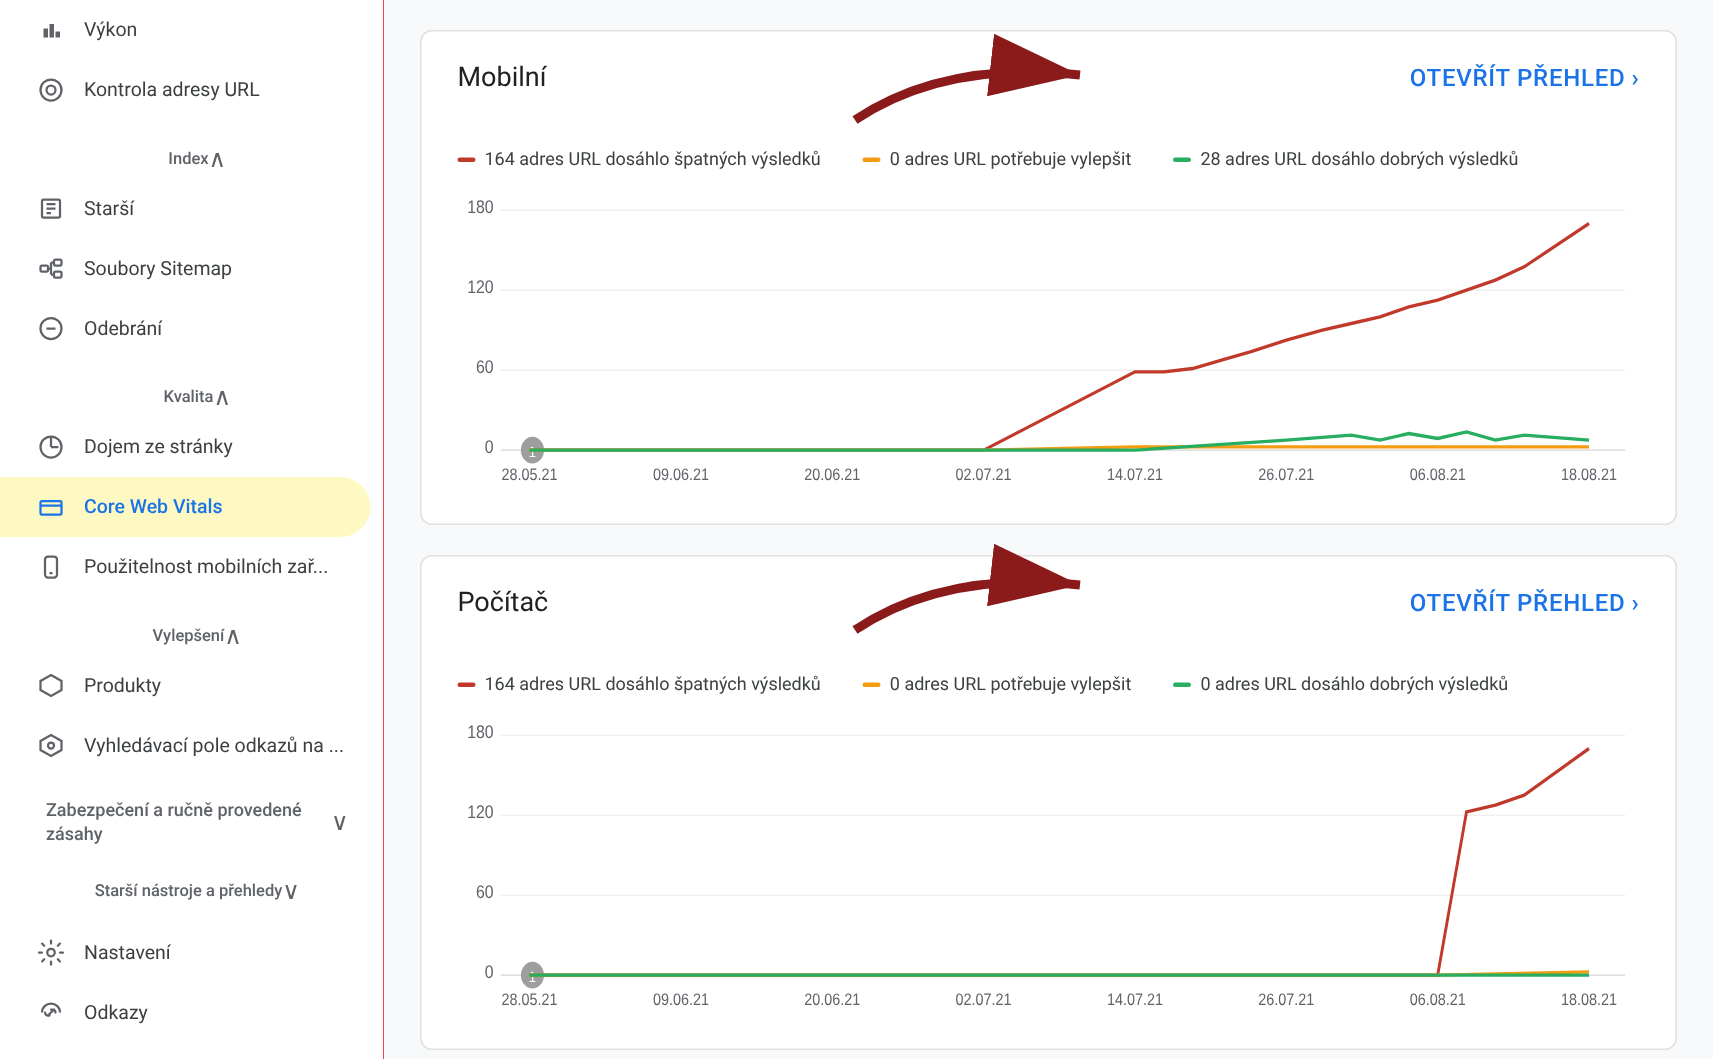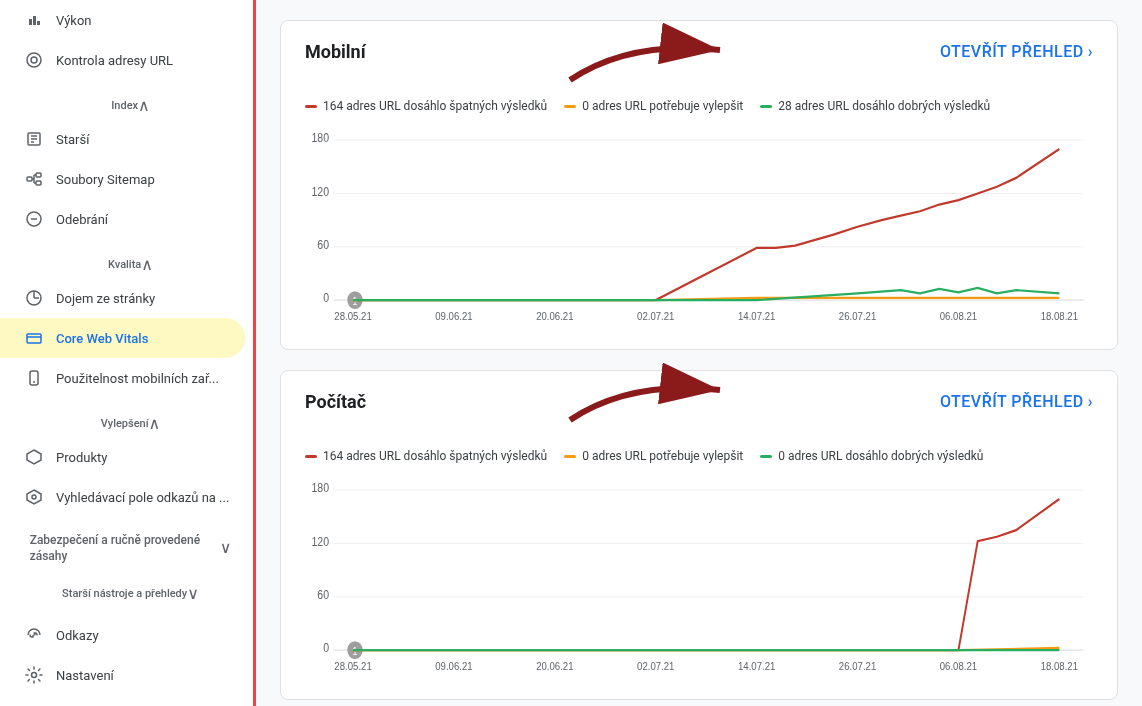--- a/index.html
+++ b/index.html
@@ -1,37 +1,37 @@
 <!DOCTYPE html>
 <html><head>
   <meta charset="utf-8">
   <style>
     * { box-sizing: border-box; margin: 0; padding: 0; }
     body { font-family: 'Google Sans', Roboto, Arial, sans-serif; background: #fff; color: #202124; display: flex; height: 706px; overflow: hidden; font-size: 14px; }
 
     
-    .sidebar { width: 256px; min-width: 256px; height: 100%; overflow-y: auto; border-right: 3px solid #ef4444; background: #fff; padding-bottom: 20px; }
+    .sidebar { width: 256px; min-width: 256px; height: 100%; overflow-y: auto; border-right: 1px solid #ef4444; background: #fff; padding-bottom: 20px; }
     .sidebar-item { display: flex; align-items: center; gap: 12px; padding: 10px 16px 10px 24px; cursor: pointer; color: #3c4043; font-size: 13px; position: relative; }
     .sidebar-item.active { background: #fef9c3; color: #1a73e8; font-weight: 500; border-radius: 0 24px 24px 0; margin-right: 8px; text-align: right; }
     .sidebar-item .icon { width: 20px; height: 20px; display: flex; align-items: center; justify-content: center; flex-shrink: 0; }
     .sidebar-section { padding: 16px 16px 4px 24px; font-size: 11px; font-weight: 500; color: #5f6368; text-transform: none; display: flex; align-items: center; justify-content: center; }
     .sidebar-section .chevron { font-size: 16px; color: #5f6368; }
 
     
     .main { flex: 1; overflow-y: auto; background: #f8f9fa; padding: 0; }
     .main-inner { padding: 20px 24px; }
 
     
     .card { background: #fff; border: 1px solid #e0e0e0; border-radius: 8px; margin-bottom: 20px; padding: 20px 24px; }
     .card-header { display: flex; align-items: center; justify-content: space-between; margin-bottom: 12px; }
-    .card-title { font-size: 18px; font-weight: 700; color: #202124; }
+    .card-title { font-size: 18px; font-weight: 400; color: #202124; }
     .card-link { font-size: 16px; font-weight: 500; color: #1a73e8; text-transform: uppercase; letter-spacing: 0.5px; text-decoration: none; display: flex; align-items: center; gap: 4px; }
 
     
-    .legend { display: flex; gap: 17px; margin-bottom: 16px; flex-wrap: wrap; margin-top: 37px; }
+    .legend { display: flex; gap: 28px; margin-bottom: 16px; flex-wrap: wrap; margin-top: 37px; }
     .legend-item { display: flex; align-items: center; gap: 6px; font-size: 12px; color: #3c4043; }
     .legend-dot { width: 12px; height: 3px; border-radius: 2px; }
     .legend-dot.red { background: #c0392b; }
     .legend-dot.yellow { background: #f39c12; }
     .legend-dot.green { background: #27ae60; }
 
     
     .chart-area { position: relative; height: 200px; }
     .chart-svg { width: 100%; height: 100%; }
 
@@ -164,34 +164,34 @@
   <div class="sidebar-section">
     <span>Starší nástroje a přehledy</span>
     <span class="chevron">∨</span>
   </div>
 
   <div style="height:8px;"></div>
 
   <div class="sidebar-item">
     <span class="icon">
       <svg width="18" height="18" viewBox="0 0 18 18">
+          <circle cx="9" cy="9" r="2.5" fill="none" stroke="#5f6368" stroke-width="1.5"></circle>
+          <path d="M9 1v2M9 15v2M1 9h2M15 9h2M3.05 3.05l1.41 1.41M13.54 13.54l1.41 1.41M3.05 14.95l1.41-1.41M13.54 4.46l1.41-1.41" stroke="#5f6368" stroke-width="1.5" stroke-linecap="round"></path>
+        </svg>
+    </span>
+    <span>Nastavení</span>
+  </div>
+  <div class="sidebar-item">
+    <span class="icon">
+      <svg width="18" height="18" viewBox="0 0 18 18">
           <path d="M7 11l4-4M5 9a2 2 0 002 2h1M12 9a2 2 0 00-2-2h-1" fill="none" stroke="#5f6368" stroke-width="1.5" stroke-linecap="round"></path>
           <path d="M3 9a6 6 0 0112 0" fill="none" stroke="#5f6368" stroke-width="1.5"></path>
         </svg>
     </span>
     <span>Odkazy</span>
-  </div>
-  <div class="sidebar-item">
-    <span class="icon">
-      <svg width="18" height="18" viewBox="0 0 18 18">
-          <circle cx="9" cy="9" r="2.5" fill="none" stroke="#5f6368" stroke-width="1.5"></circle>
-          <path d="M9 1v2M9 15v2M1 9h2M15 9h2M3.05 3.05l1.41 1.41M13.54 13.54l1.41 1.41M3.05 14.95l1.41-1.41M13.54 4.46l1.41-1.41" stroke="#5f6368" stroke-width="1.5" stroke-linecap="round"></path>
-        </svg>
-    </span>
-    <span>Nastavení</span>
   </div>
 </nav>
 
 <main class="main">
   <div class="main-inner">
 
     <div class="card">
       <div class="card-header">
         <span class="card-title">Mobilní</span>
         <a class="card-link" href="#">

